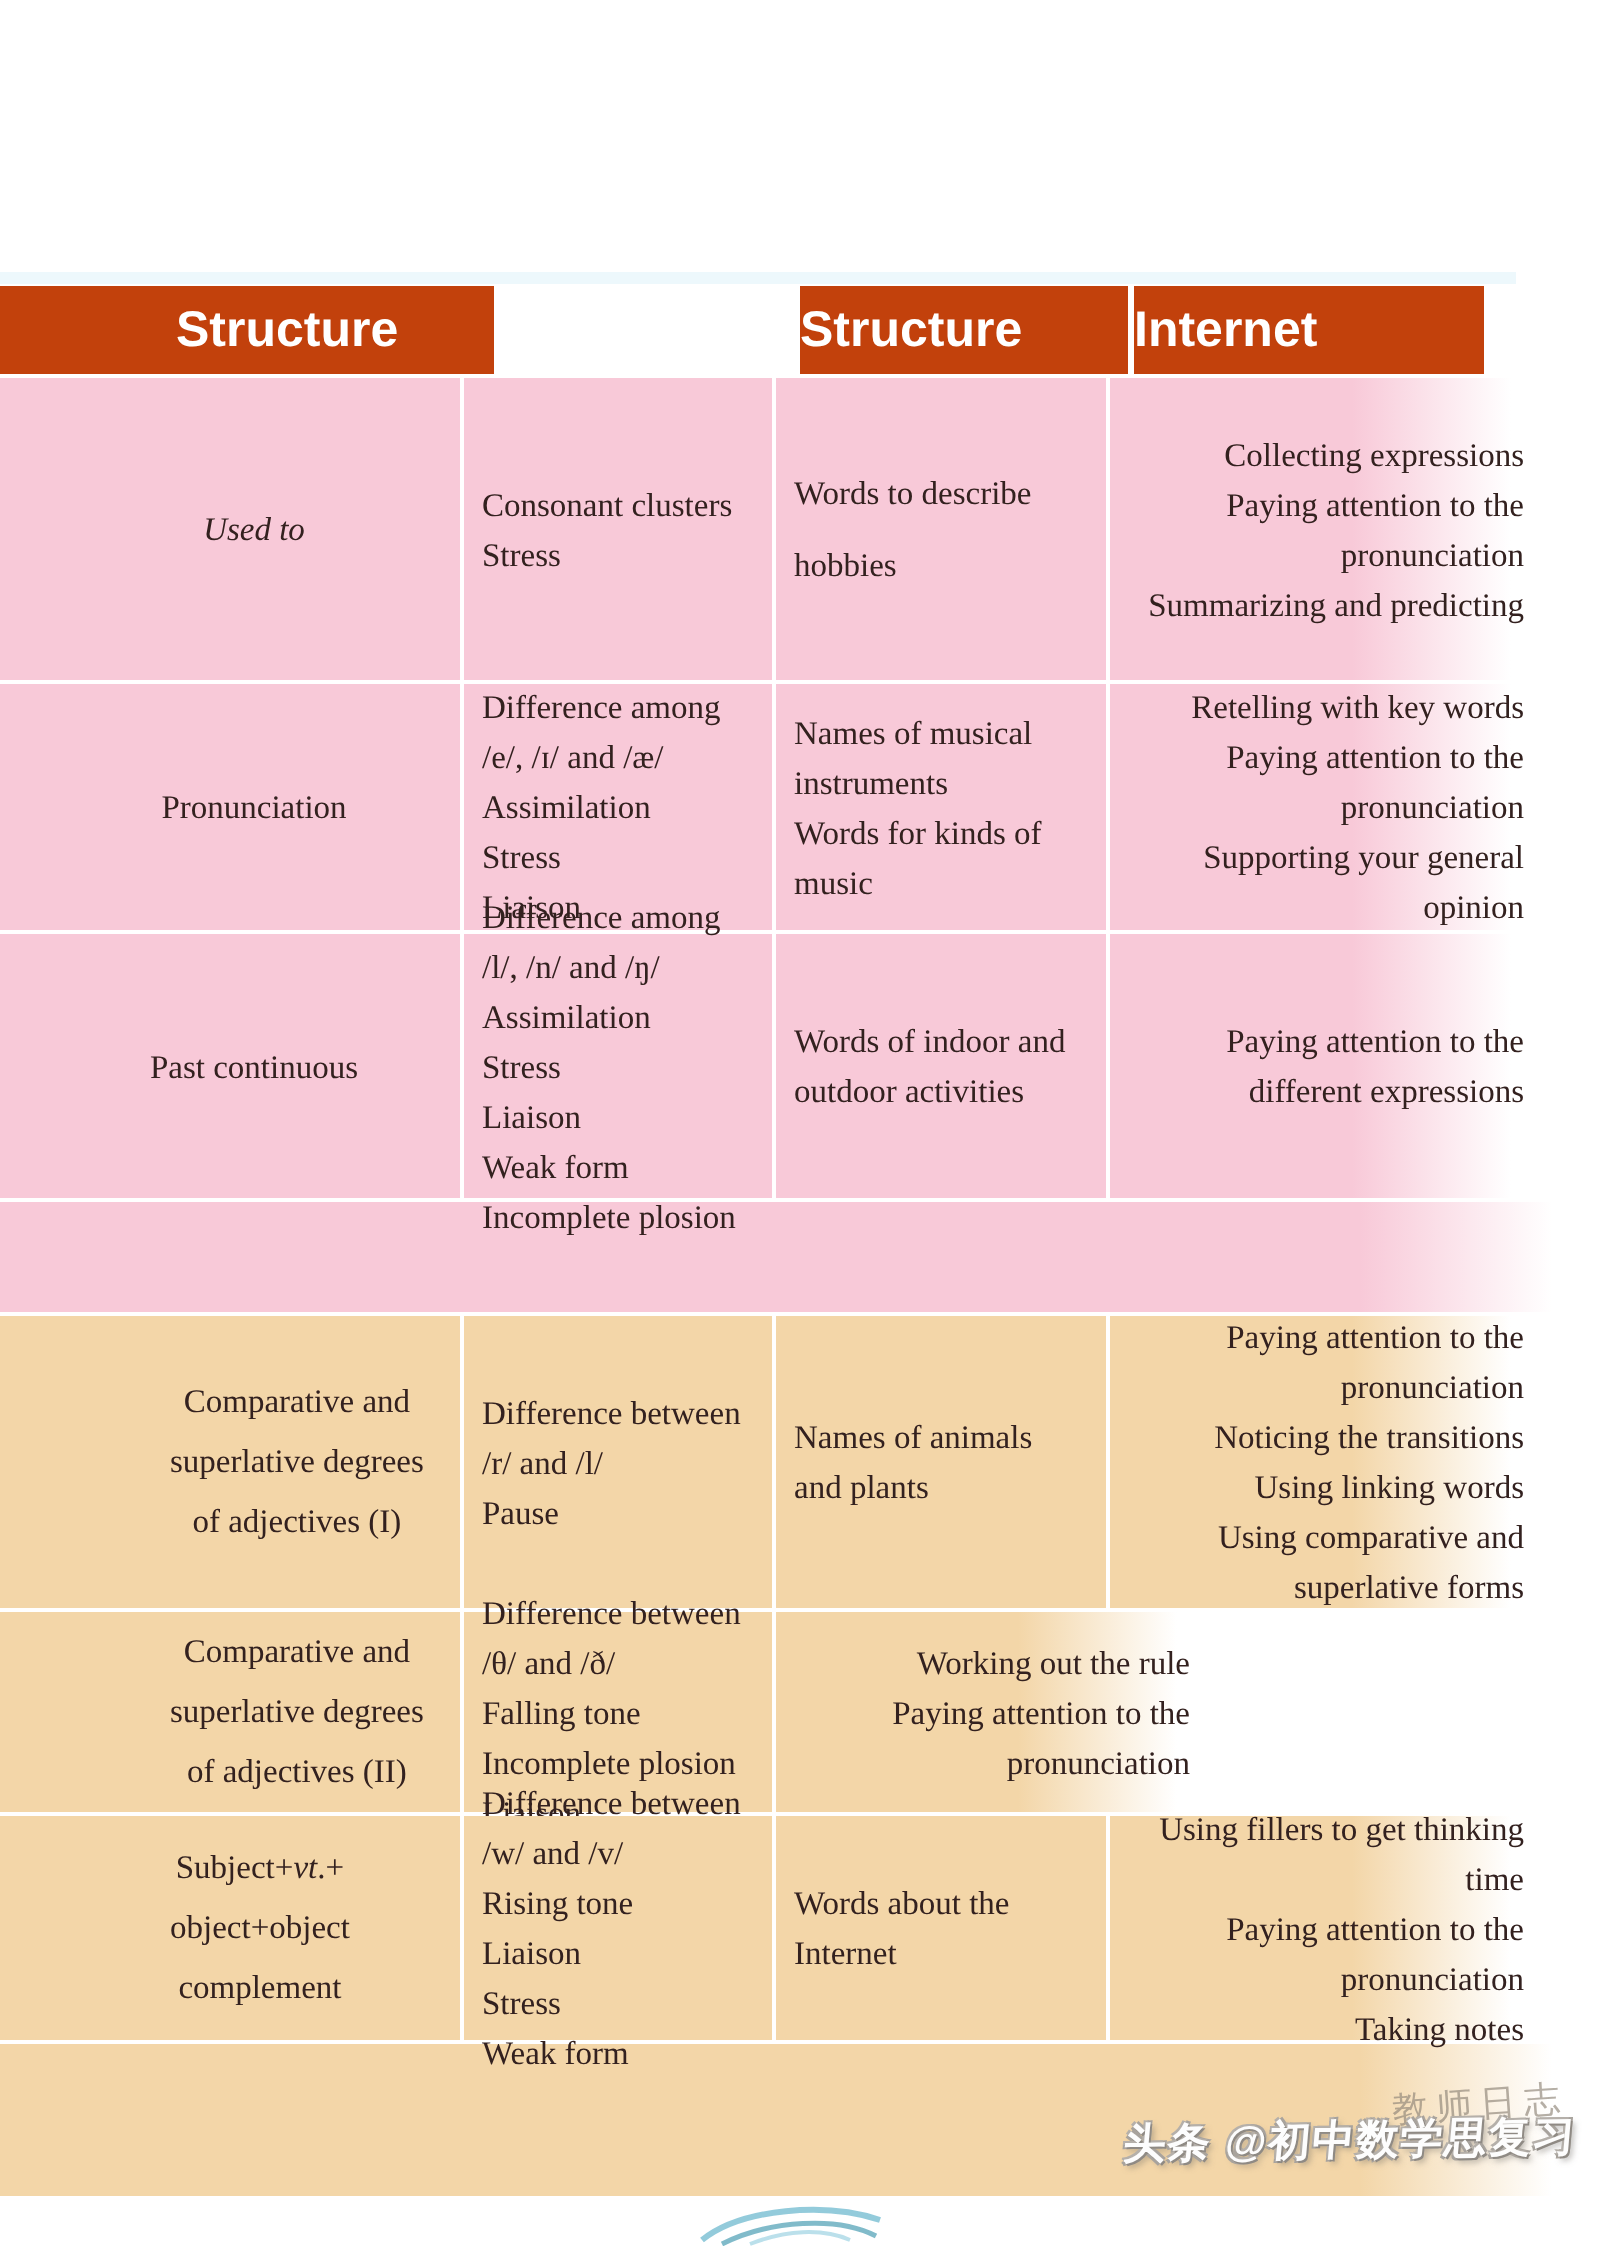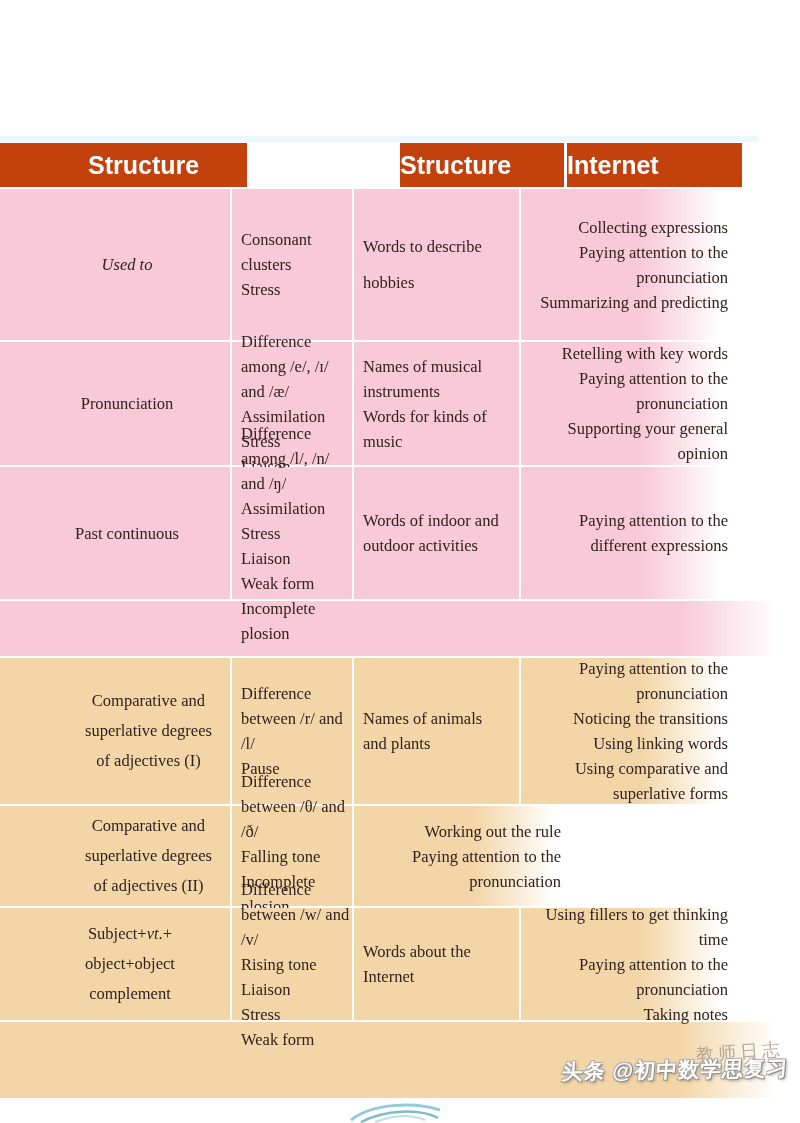--- a/index.html
+++ b/index.html
@@ -16,21 +16,21 @@
   .th1{width:250px;padding-left:88px;}
   .th2{width:150px;margin-top:44px;}
   .th3{width:167px;}
   .th4{width:175px;}
   
   .row{display:flex;width:800px;box-sizing:border-box;border-top:2px solid #ffffff;}
   .cell{box-sizing:border-box;display:flex;align-items:center;border-right:2px solid #ffffff;
         font-size:16.5px;line-height:25px;}
   .c1{width:232px;justify-content:center;text-align:center;padding-left:24px;border-right-width:2px;}
   .c1.left{justify-content:flex-start;text-align:center;padding-left:85px;line-height:30px;}
-  .c2{width:122px;padding-left:9px;}
+  .c2{width:156px;padding-left:9px;}
   .c2 span{width:138px;}
   .c3{width:167px;padding-left:9px;}
   .c3 span{width:144px;}
   .c4{width:233px;padding-left:7px;border-right:none;text-align:right;}
   .c4 span{width:200px;}
   .lh-wide{line-height:36px;}
   .italic{font-style:italic;}
   .pink .cell{background:#f8c9d8;}
   .pink .c4{background:linear-gradient(90deg,#f8c9d8 0%,#f8c9d8 52%,#ffffff 86%,#ffffff 100%);}
   .orange .cell{background:#f3d6a8;}

